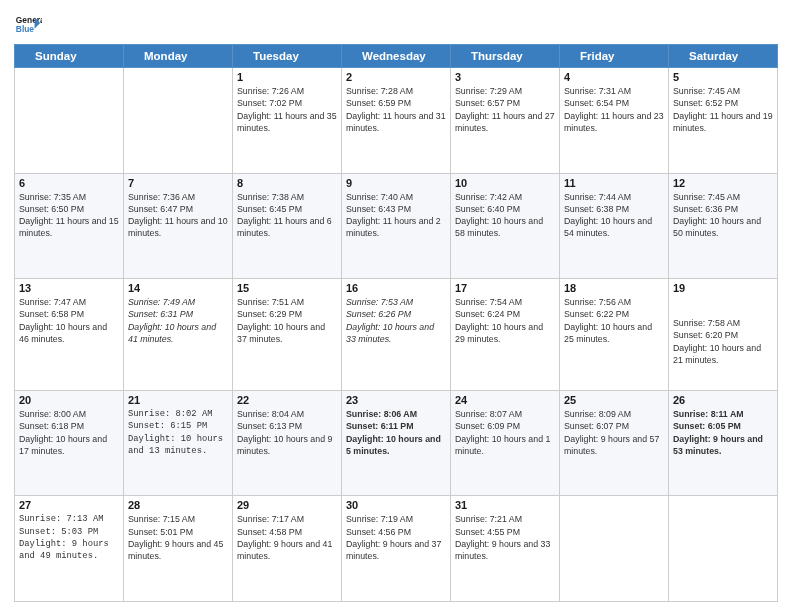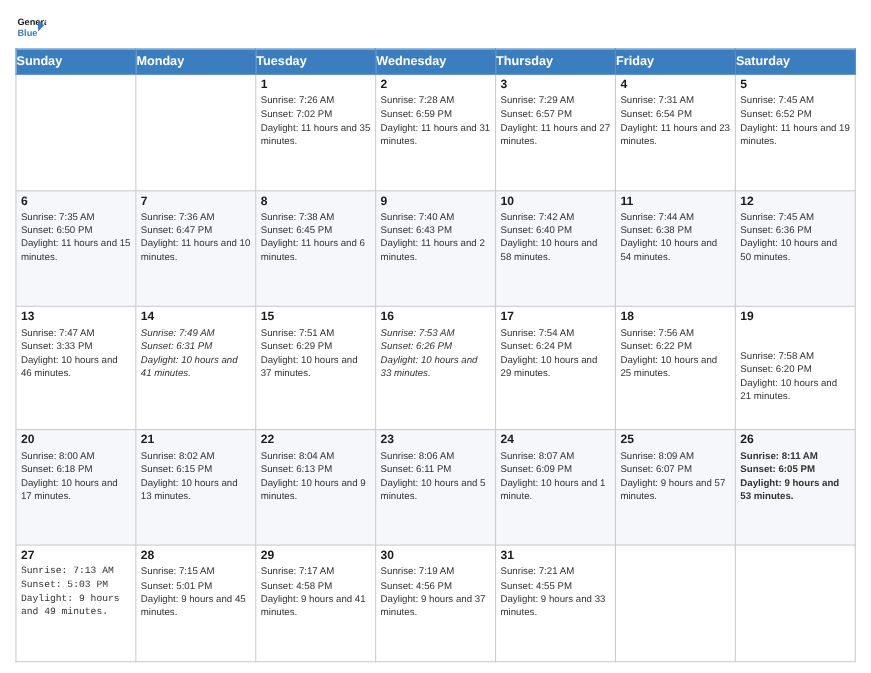--- a/index.html
+++ b/index.html
@@ -49,21 +49,21 @@
       border: 1px solid #ccc;
       border-collapse: collapse;
       width: 100%;
       table-layout: fixed;
     }
     .calendar th {
       background: #3a7ebf;
       color: #fff;
       font-size: 11.5px;
       font-weight: bold;
-      padding: 5px 0;
+      padding: 5px 20px;
       text-align: left;
       border: 1px solid #5590c8;
     }
     .calendar td {
       border: 1px solid #ccc;
       vertical-align: top;
       padding: 3px 4px;
       font-size: 9px;
       color: #222;
       background: #fff;
@@ -192,21 +192,21 @@
             <span class="day-num">12</span>
             <div class="cell-text" style="white-space: pre-line;">Sunrise: 7:45 AM
 Sunset: 6:36 PM
 Daylight: 10 hours and 50 minutes.</div>
           </td>
         </tr>
         <tr>
           <td>
             <span class="day-num">13</span>
             <div class="cell-text" style="white-space: pre-line;">Sunrise: 7:47 AM
-Sunset: 3:33 PM
+Sunset: 6:58 PM
 Daylight: 10 hours and 46 minutes.</div>
           </td>
           <td>
             <span class="day-num">14</span>
             <div class="cell-text" style="white-space: pre-line; font-style: italic;">Sunrise: 7:49 AM
 Sunset: 6:31 PM
 Daylight: 10 hours and 41 minutes.</div>
           </td>
           <td>
             <span class="day-num">15</span>
@@ -241,33 +241,33 @@
         </tr>
         <tr>
           <td>
             <span class="day-num">20</span>
             <div class="cell-text" style="white-space: pre-line;">Sunrise: 8:00 AM
 Sunset: 6:18 PM
 Daylight: 10 hours and 17 minutes.</div>
           </td>
           <td>
             <span class="day-num">21</span>
-            <div class="cell-text" style="white-space: pre-line;">Sunrise: 8:02 AM
+            <div class="cell-text" style="white-space: pre-line; font-family: Liberation Mono, monospace;">Sunrise: 8:02 AM
 Sunset: 6:15 PM
 Daylight: 10 hours and 13 minutes.</div>
           </td>
           <td>
             <span class="day-num">22</span>
             <div class="cell-text" style="white-space: pre-line;">Sunrise: 8:04 AM
 Sunset: 6:13 PM
 Daylight: 10 hours and 9 minutes.</div>
           </td>
           <td>
             <span class="day-num">23</span>
-            <div class="cell-text" style="white-space: pre-line;">Sunrise: 8:06 AM
+            <div class="cell-text" style="white-space: pre-line; font-weight: bold;">Sunrise: 8:06 AM
 Sunset: 6:11 PM
 Daylight: 10 hours and 5 minutes.</div>
           </td>
           <td>
             <span class="day-num">24</span>
             <div class="cell-text" style="white-space: pre-line;">Sunrise: 8:07 AM
 Sunset: 6:09 PM
 Daylight: 10 hours and 1 minute.</div>
           </td>
           <td>

